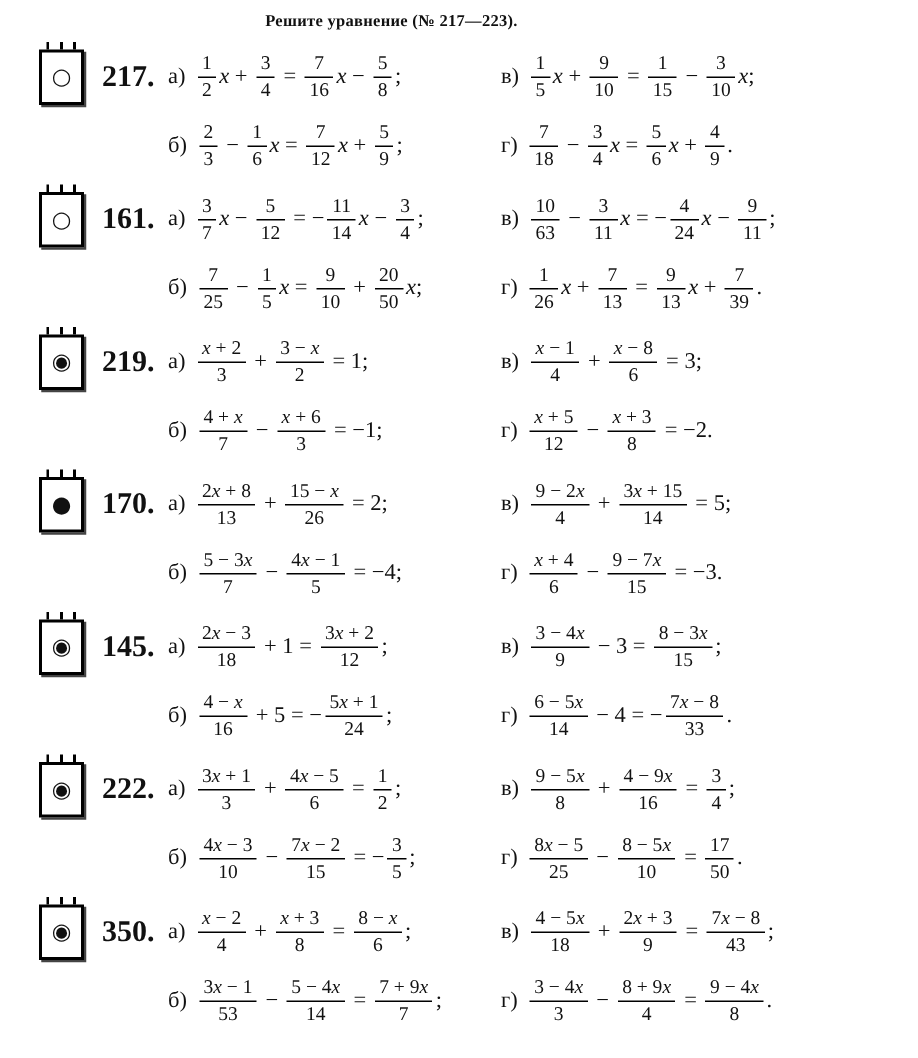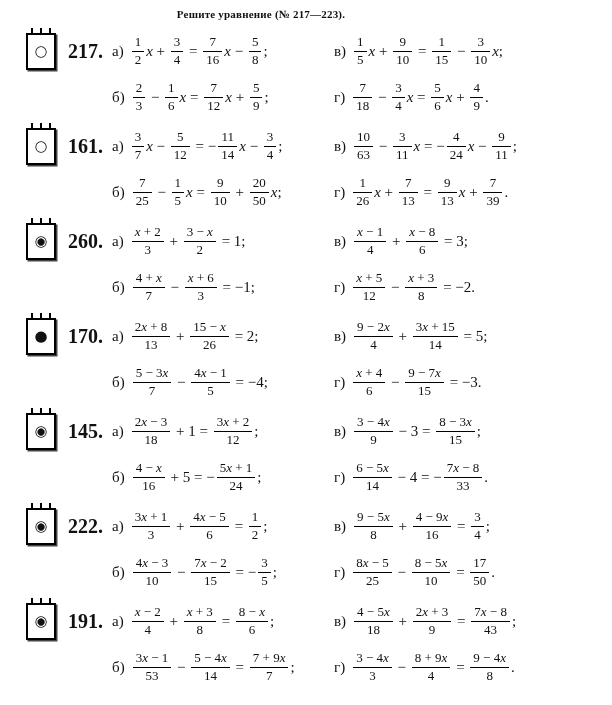--- a/index.html
+++ b/index.html
@@ -266,21 +266,21 @@
           <span class="txt">.</span>
         </div>
   </div>
 
   <div class="problem">
     <div class="icon-cell">
       <div class="notepad">
         <span class="glyph">◉</span>
       </div>
     </div>
-    <div class="num">260.</div>
+    <div class="num">219.</div>
     <div class="eq">
           <span class="lbl">а)</span>
           <span class="frac">
             <span class="num-part"><i>x</i>&nbsp;+&nbsp;2</span>
             <span class="den-part">3</span>
           </span>
           <span class="txt">&nbsp;+&nbsp;</span>
           <span class="frac">
             <span class="num-part">3&nbsp;−&nbsp;<i>x</i></span>
             <span class="den-part">2</span>
@@ -534,21 +534,21 @@
           <span class="txt">.</span>
         </div>
   </div>
 
   <div class="problem">
     <div class="icon-cell">
       <div class="notepad">
         <span class="glyph">◉</span>
       </div>
     </div>
-    <div class="num">191.</div>
+    <div class="num">350.</div>
     <div class="eq">
           <span class="lbl">а)</span>
           <span class="frac">
             <span class="num-part"><i>x</i>&nbsp;−&nbsp;2</span>
             <span class="den-part">4</span>
           </span>
           <span class="txt">&nbsp;+&nbsp;</span>
           <span class="frac">
             <span class="num-part"><i>x</i>&nbsp;+&nbsp;3</span>
             <span class="den-part">8</span>

